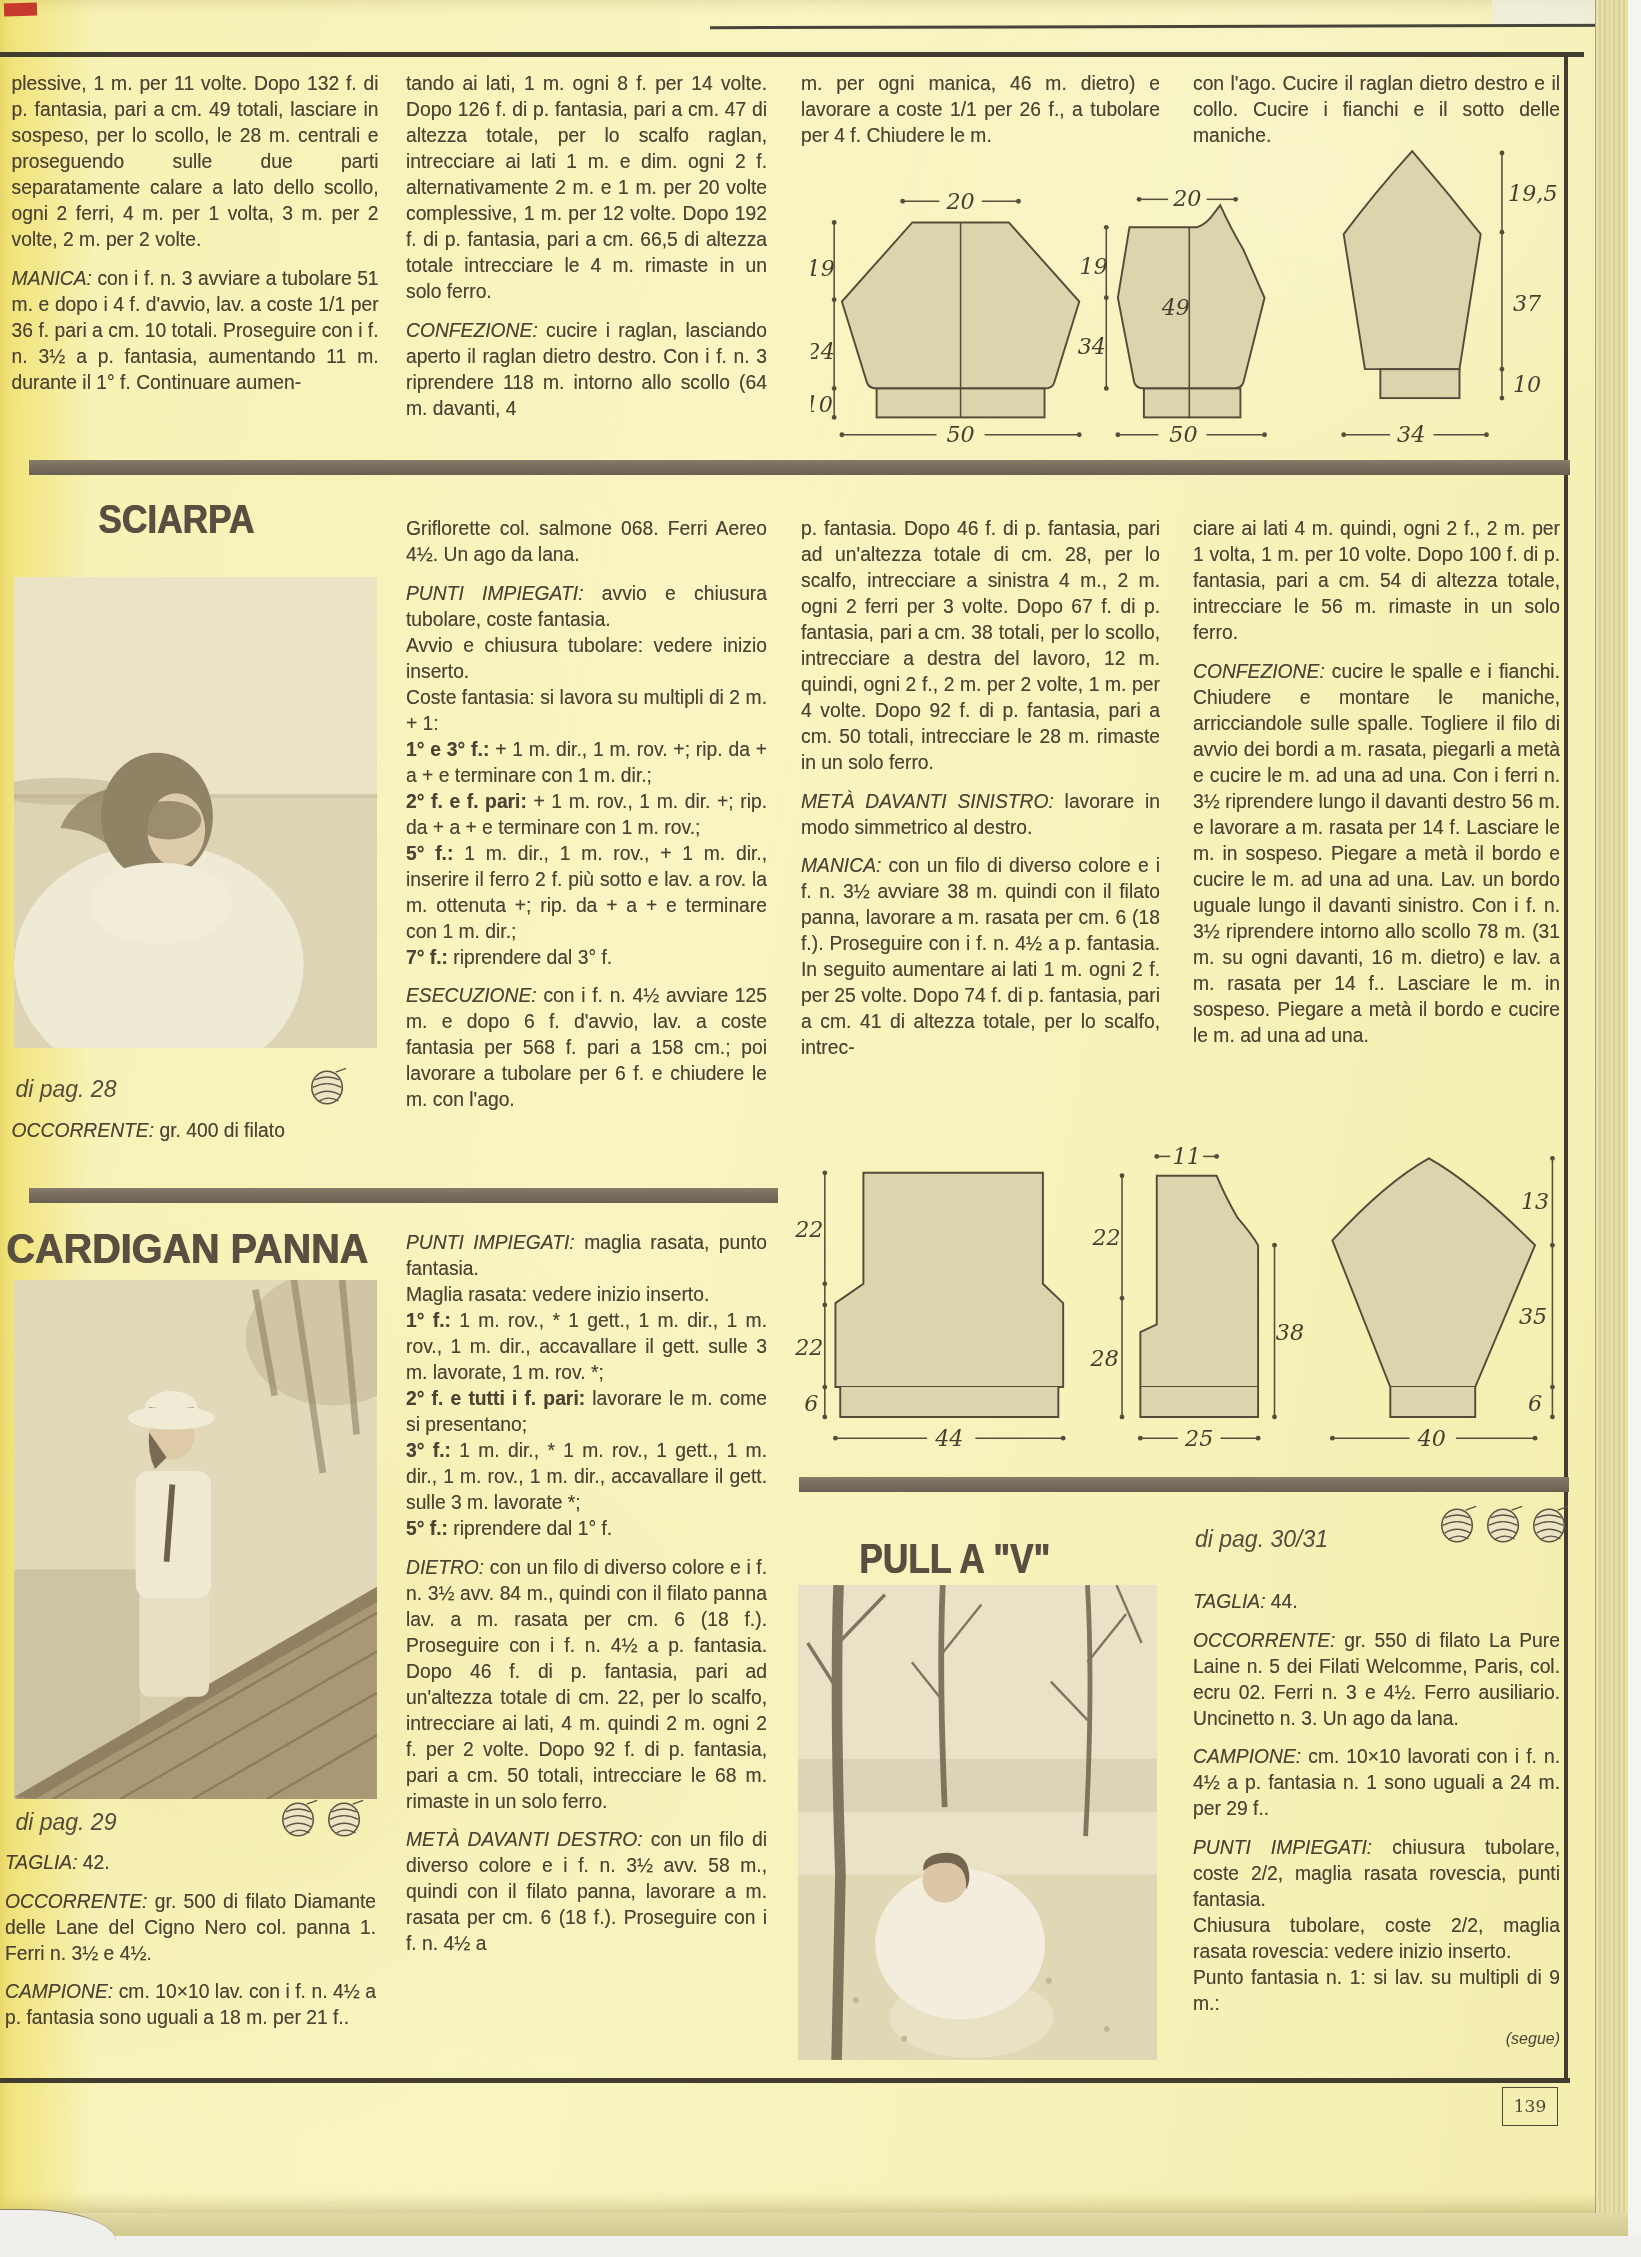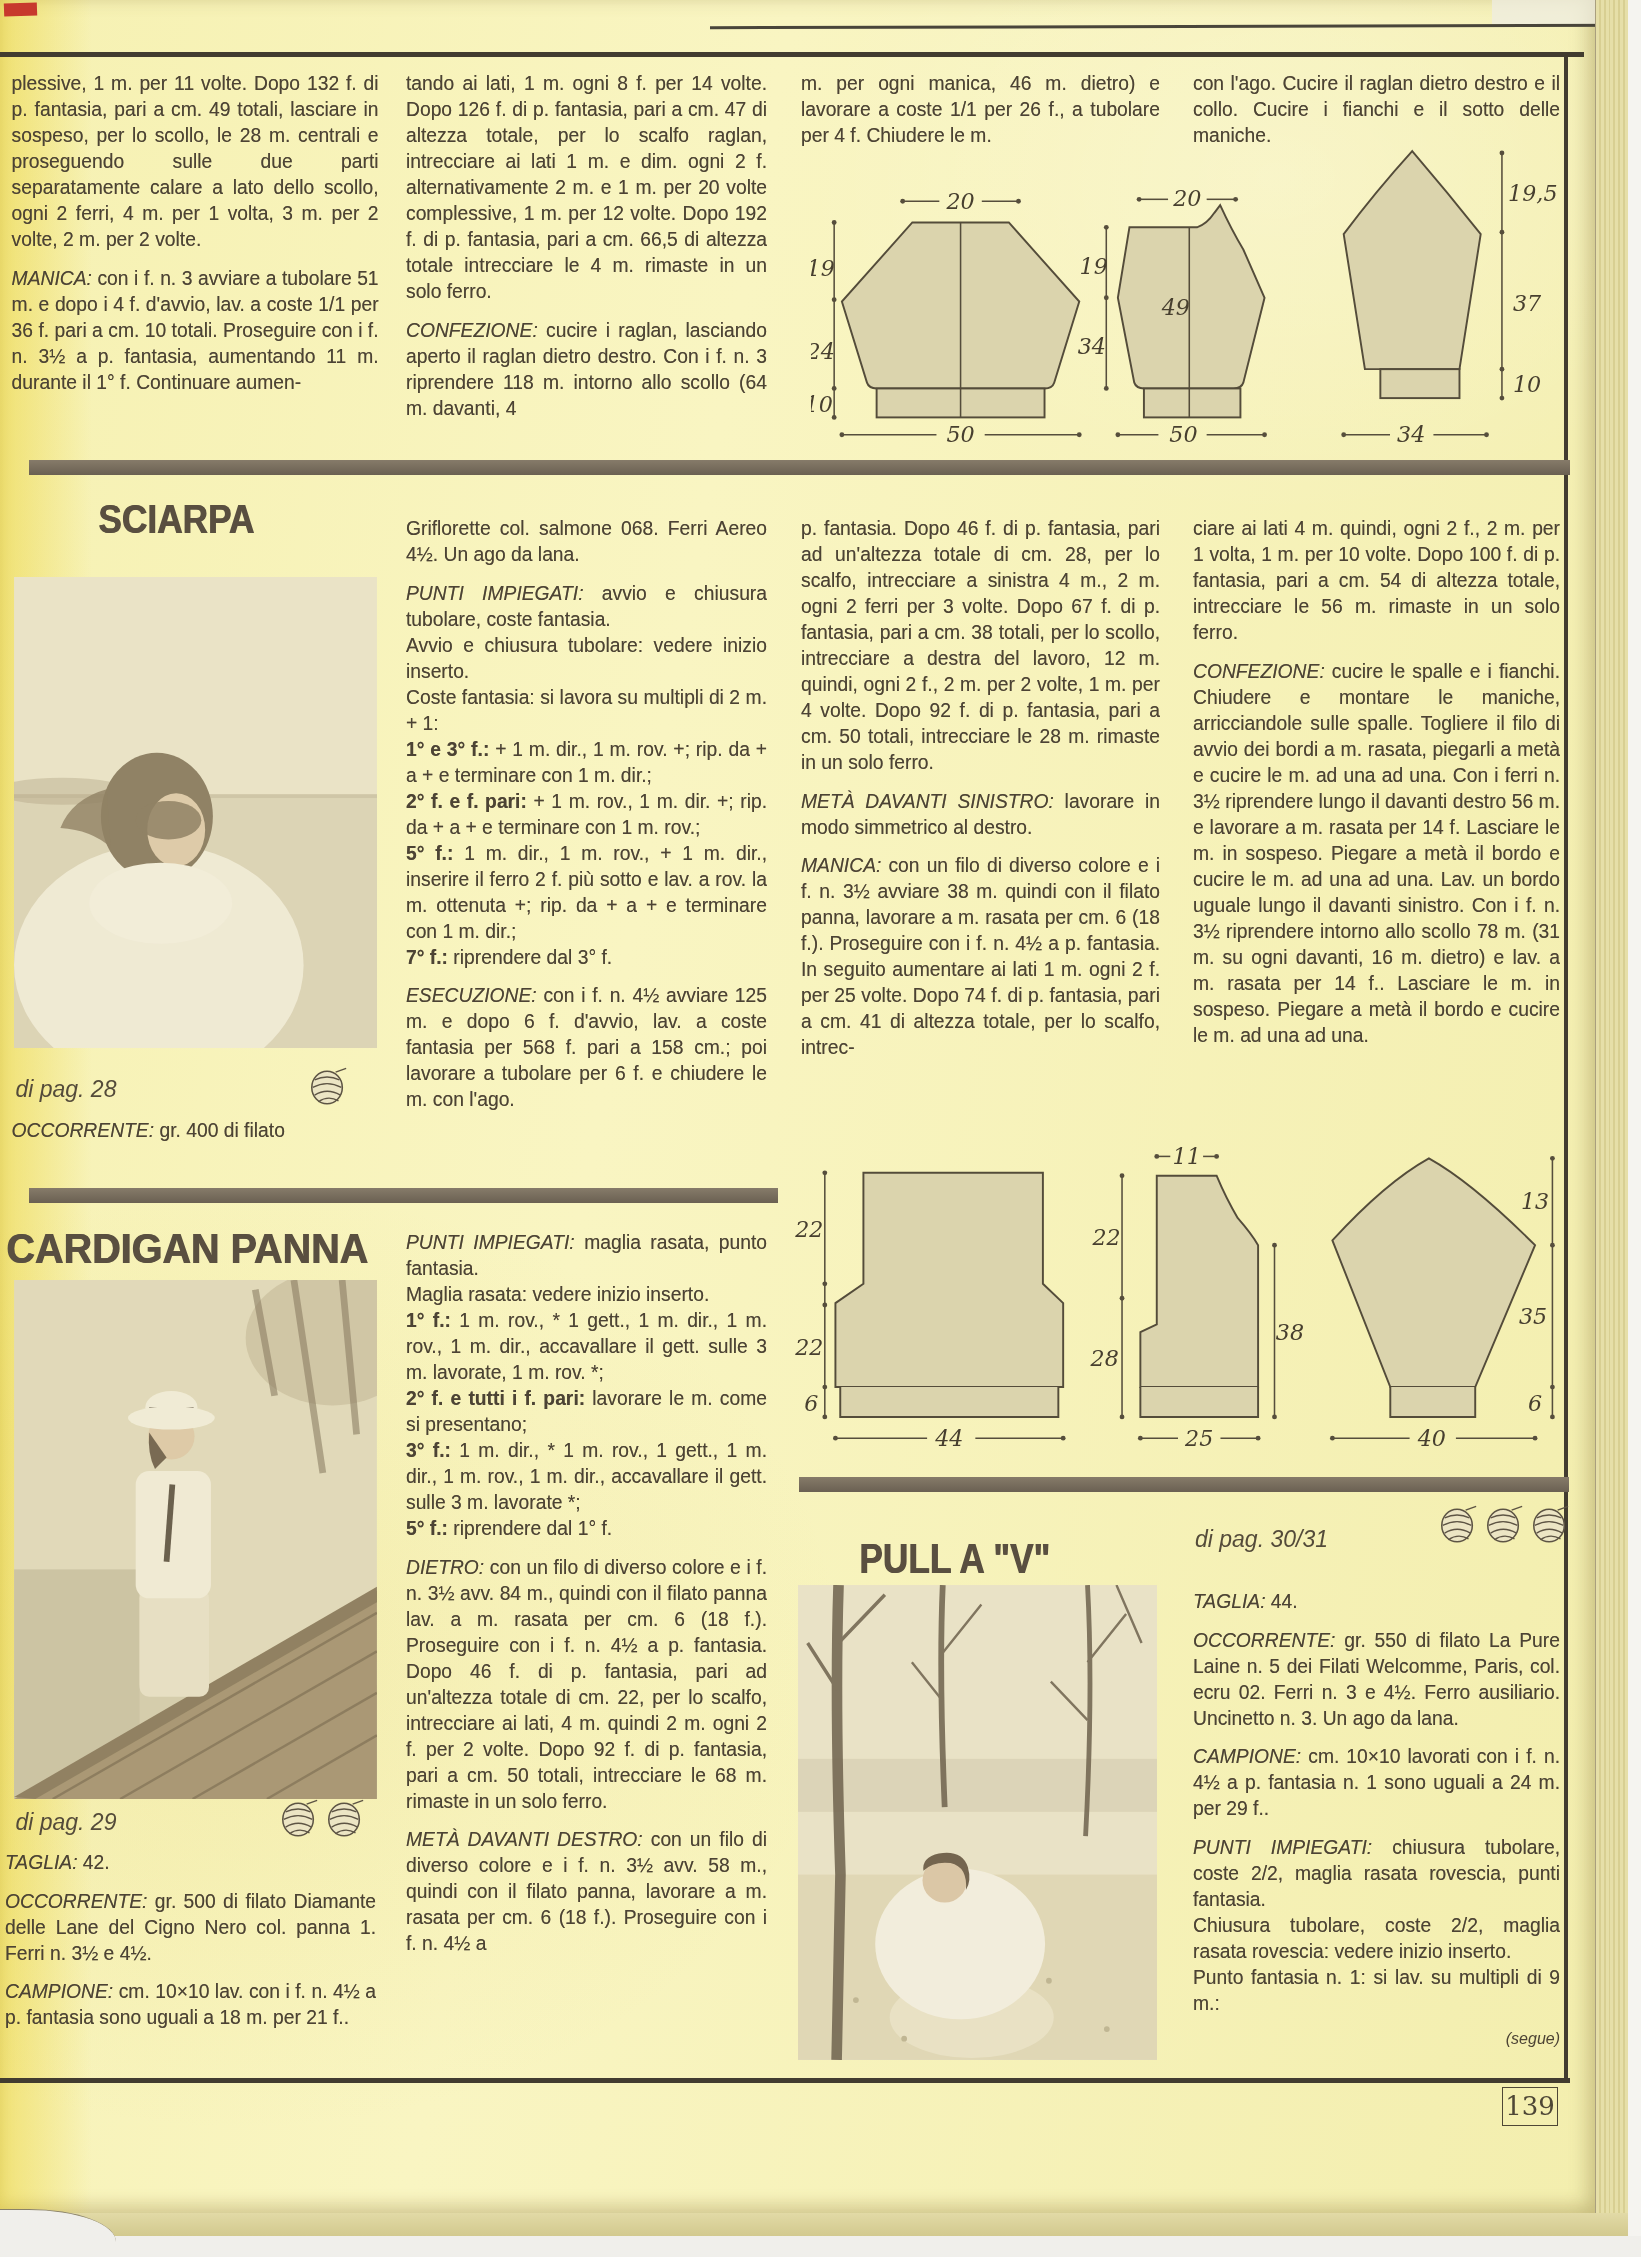--- a/index.html
+++ b/index.html
@@ -4,21 +4,21 @@
 <style>
   html,body{margin:0;padding:0;}
   body{width:1641px;height:2257px;font-family:"Liberation Sans",sans-serif;}
   .scan{position:relative;width:1641px;height:2257px;background:#eceae5;overflow:hidden;}
   .abs{position:absolute;}
   .sheet{position:absolute;left:0;top:0;width:1595px;height:2213px;
     background:
       radial-gradient(676px 483px at 80% 8%, rgba(255,255,255,0.22), transparent 70%),
       radial-gradient(869px 676px at 15% 75%, rgba(214,192,70,0.14), transparent 70%),
       linear-gradient(100deg,#f6f1b2,#f9f5c2 40%,#f3eeae);
-    box-shadow: inset -9.7px 0 17.4px rgba(125,105,45,.22), inset 0 -9.7px 15.4px rgba(125,105,45,.18);}
+    box-shadow: inset -9.7px 0 17.4px rgba(125,105,45,.22), inset 0 -9.7px 15.4px rgba(125,105,45,.18); padding-left: 40px;}
   .edge-tint{position:absolute;left:0;top:0;width:92px;height:2213px;
     background:linear-gradient(90deg, rgba(232,203,25,.42), rgba(232,203,25,0));pointer-events:none;}
   .redmark{position:absolute;left:3.9px;top:2.9px;width:33px;height:12.6px;background:#c7392d;transform:rotate(-2deg);}
   .topline{position:absolute;left:710px;top:25px;width:932px;height:2.9px;background:#49453a;transform:rotate(-0.15deg);}
   .topwhite{position:absolute;left:1492px;top:0;width:150px;height:24px;background:#eeece6;opacity:.7;}
   .frame-top{position:absolute;left:0;top:52px;width:1584px;height:4.8px;background:#423c30;}
   .frame-right{position:absolute;left:1564px;top:52px;width:3.9px;height:2030px;background:#423c30;}
   .frame-bottom{position:absolute;left:0;top:2078px;width:1570px;height:4.8px;background:#423c30;}
   .bar{position:absolute;height:14.5px;background:linear-gradient(#867b69,#6a6052);}
   .bar-a{left:29px;top:460px;width:1541px;}
@@ -27,21 +27,21 @@
   .col{position:absolute;color:#4c4334;font-size:19.3px;line-height:26px;}
   .para{margin:0;text-align:justify;text-shadow:0 0 0.4px rgba(77,68,52,.55);}
   .para.gap{margin-top:12.6px;}
   .para.it .lead{font-style:italic;}
   .para.b .lead{font-weight:700;}
   .h1{position:absolute;color:#594f40;font-weight:700;white-space:nowrap;transform-origin:left top;
       text-shadow:1px 0 0 #594f40;}
   .caption{position:absolute;font-style:italic;font-size:23px;color:#544b3a;white-space:nowrap;}
   .segue{position:absolute;font-style:italic;font-size:16px;color:#4c4334;text-align:right;}
   .pagebox{position:absolute;left:1502px;top:2087px;width:54px;height:37px;border:1.9px solid #4e4736;
-      font-family:"DejaVu Serif",serif;font-size:26px;color:#4e4736;text-align:center;line-height:37px;}
+      font-family:"DejaVu Serif",serif;font-size:17px;color:#4e4736;text-align:center;line-height:37px;}
   .photo{position:absolute;overflow:hidden;}
   svg text.dlabel{font-family:"DejaVu Serif",serif;font-style:italic;font-size:23px;fill:#473f2f;}
   svg .dim line{stroke:#564e3c;stroke-width:1.6;}
   svg .dim circle{fill:#564e3c;}
   svg .piece path, svg .piece rect{fill:#dbd4ad;stroke:#544c3a;stroke-width:2;}
   svg .piece line{stroke:#544c3a;stroke-width:1.6;}
   .yarn{position:absolute;}
 </style>
 </head>
 <body>

